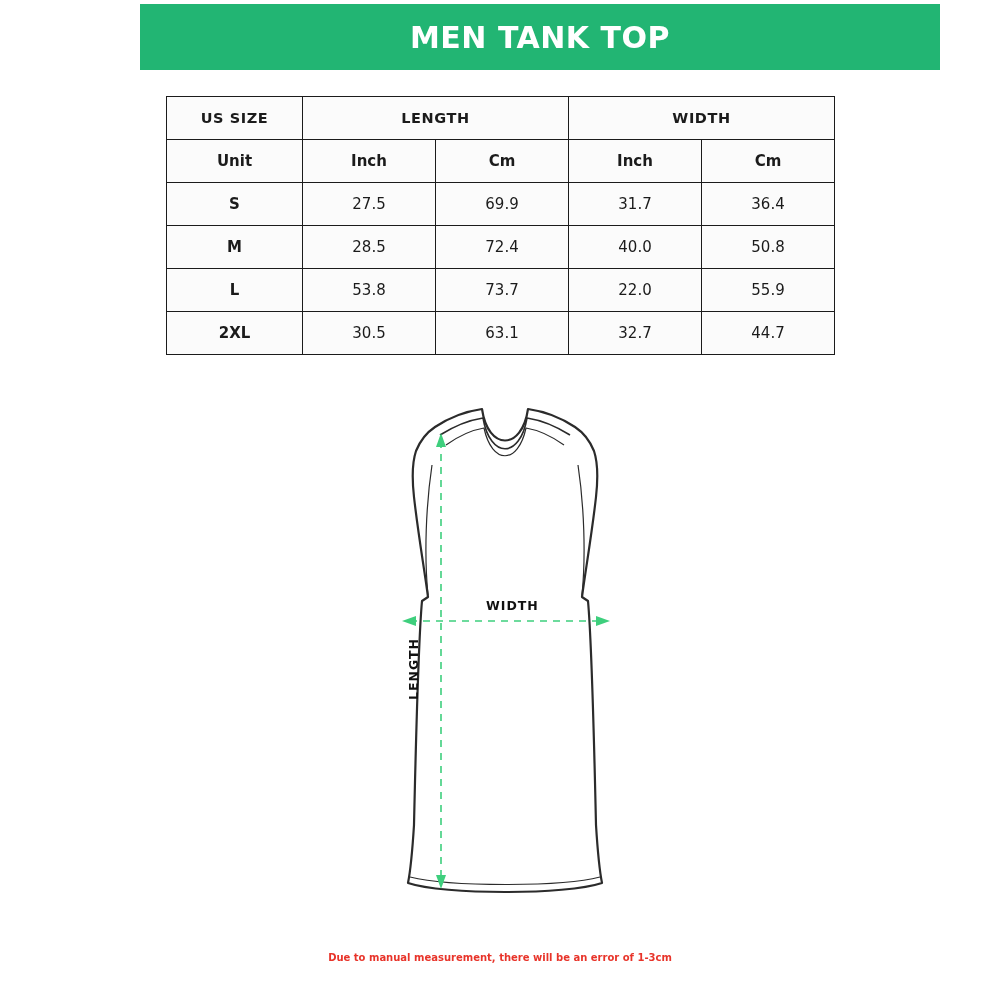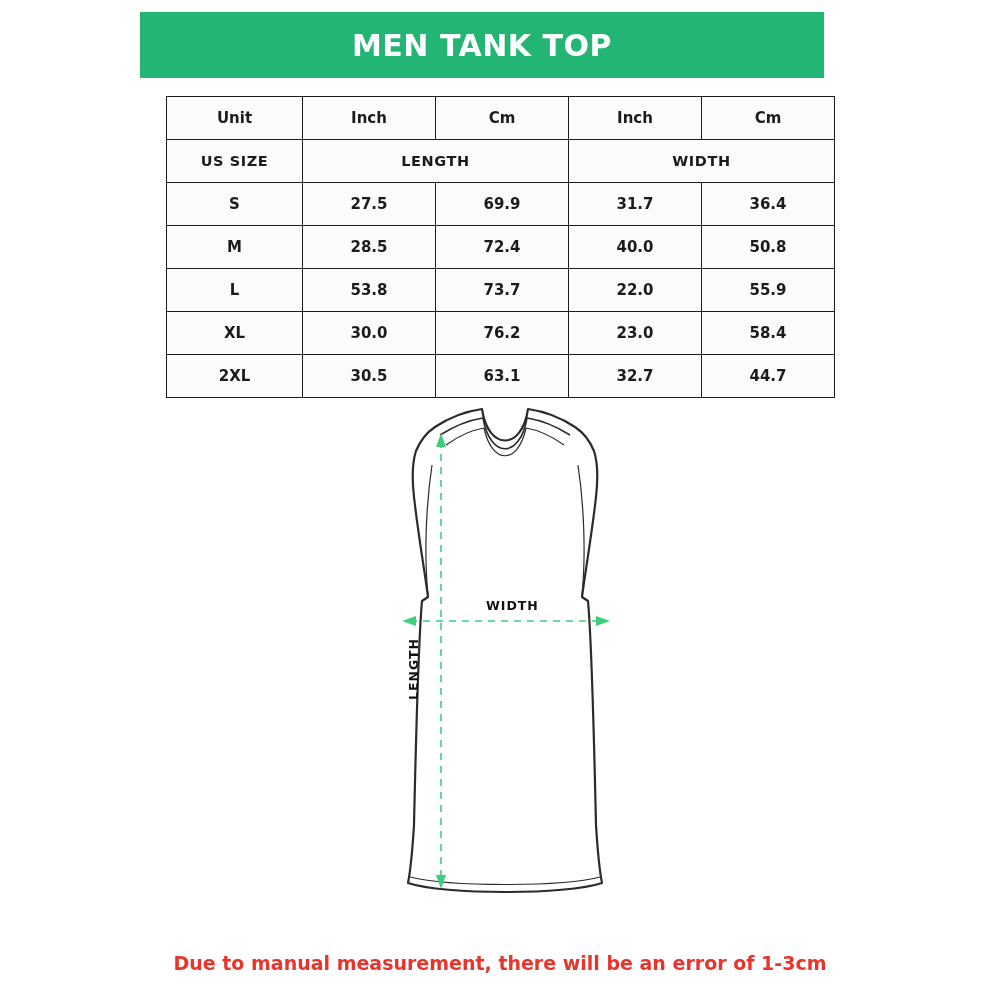--- a/index.html
+++ b/index.html
@@ -14,27 +14,26 @@
     font-family: "Liberation Sans", sans-serif;
     color: #1b1b1b;
     overflow: hidden;
   }
 
   
   #header-band {
     position: absolute;
     left: 140px;
     top: 4px;
-    width: 684px;
+    width: 800px;
     height: 66px;
     background: #22b573;
     display: flex;
     align-items: center;
     justify-content: center;
-    margin-top: 8px;
   }
   #header-title {
     color: #ffffff;
     font-size: 30px;
     font-weight: bold;
     letter-spacing: 0.5px;
     font-family: "DejaVu Sans", sans-serif;
   }
 
   
@@ -68,21 +67,21 @@
   }
   td.unit {
     font-weight: bold;
     font-size: 15px;
   }
   td.sizecell {
     font-weight: bold;
     font-size: 15px;
   }
   td.val {
-    font-weight: bold;
+    font-weight: normal;
     font-size: 15px;
     margin-left: 12px;
   }
 
   
   #illustration {
     position: absolute;
     left: 340px;
     top: 405px;
     width: 330px;
@@ -111,21 +110,21 @@
   }
 
   
   #footer-note {
     position: absolute;
     left: 0;
     right: 0;
     top: 952px;
     text-align: center;
     color: #e8342a;
-    font-size: 19px;
+    font-size: 10px;
     font-weight: bold;
     font-family: "DejaVu Sans", sans-serif;
   }
 </style>
 </head>
 <body>
 
 <div id="header-band">
   <div id="header-title">MEN TANK TOP</div>
 </div>
@@ -133,32 +132,32 @@
 <div id="size-table-wrap">
   <table>
     <colgroup>
       <col class="col-size">
         <col class="col-q">
         <col class="col-q">
         <col class="col-q">
         <col class="col-q">
     </colgroup>
     <tbody>
+      <tr>
+        <td class="hdr">US SIZE</td>
+        <td class="hdr" colspan="2">LENGTH</td>
+        <td class="hdr" colspan="2">WIDTH</td>
+      </tr>
       <tr>
         <td class="unit">Unit</td>
         <td class="unit">Inch</td>
         <td class="unit">Cm</td>
         <td class="unit">Inch</td>
         <td class="unit">Cm</td>
       </tr>
-      <tr>
-        <td class="hdr">US SIZE</td>
-        <td class="hdr" colspan="2">LENGTH</td>
-        <td class="hdr" colspan="2">WIDTH</td>
-      </tr>
 
       <tr>
         <td class="sizecell">S</td>
         <td class="val">27.5</td>
         <td class="val">69.9</td>
         <td class="val">31.7</td>
         <td class="val">36.4</td>
       </tr>
       <tr>
         <td class="sizecell">M</td>
@@ -166,27 +165,20 @@
         <td class="val">72.4</td>
         <td class="val">40.0</td>
         <td class="val">50.8</td>
       </tr>
       <tr>
         <td class="sizecell">L</td>
         <td class="val">53.8</td>
         <td class="val">73.7</td>
         <td class="val">22.0</td>
         <td class="val">55.9</td>
-      </tr>
-      <tr>
-        <td class="sizecell">XL</td>
-        <td class="val">30.0</td>
-        <td class="val">76.2</td>
-        <td class="val">23.0</td>
-        <td class="val">58.4</td>
       </tr>
       <tr>
         <td class="sizecell">2XL</td>
         <td class="val">30.5</td>
         <td class="val">63.1</td>
         <td class="val">32.7</td>
         <td class="val">44.7</td>
       </tr>
     </tbody>
   </table>

